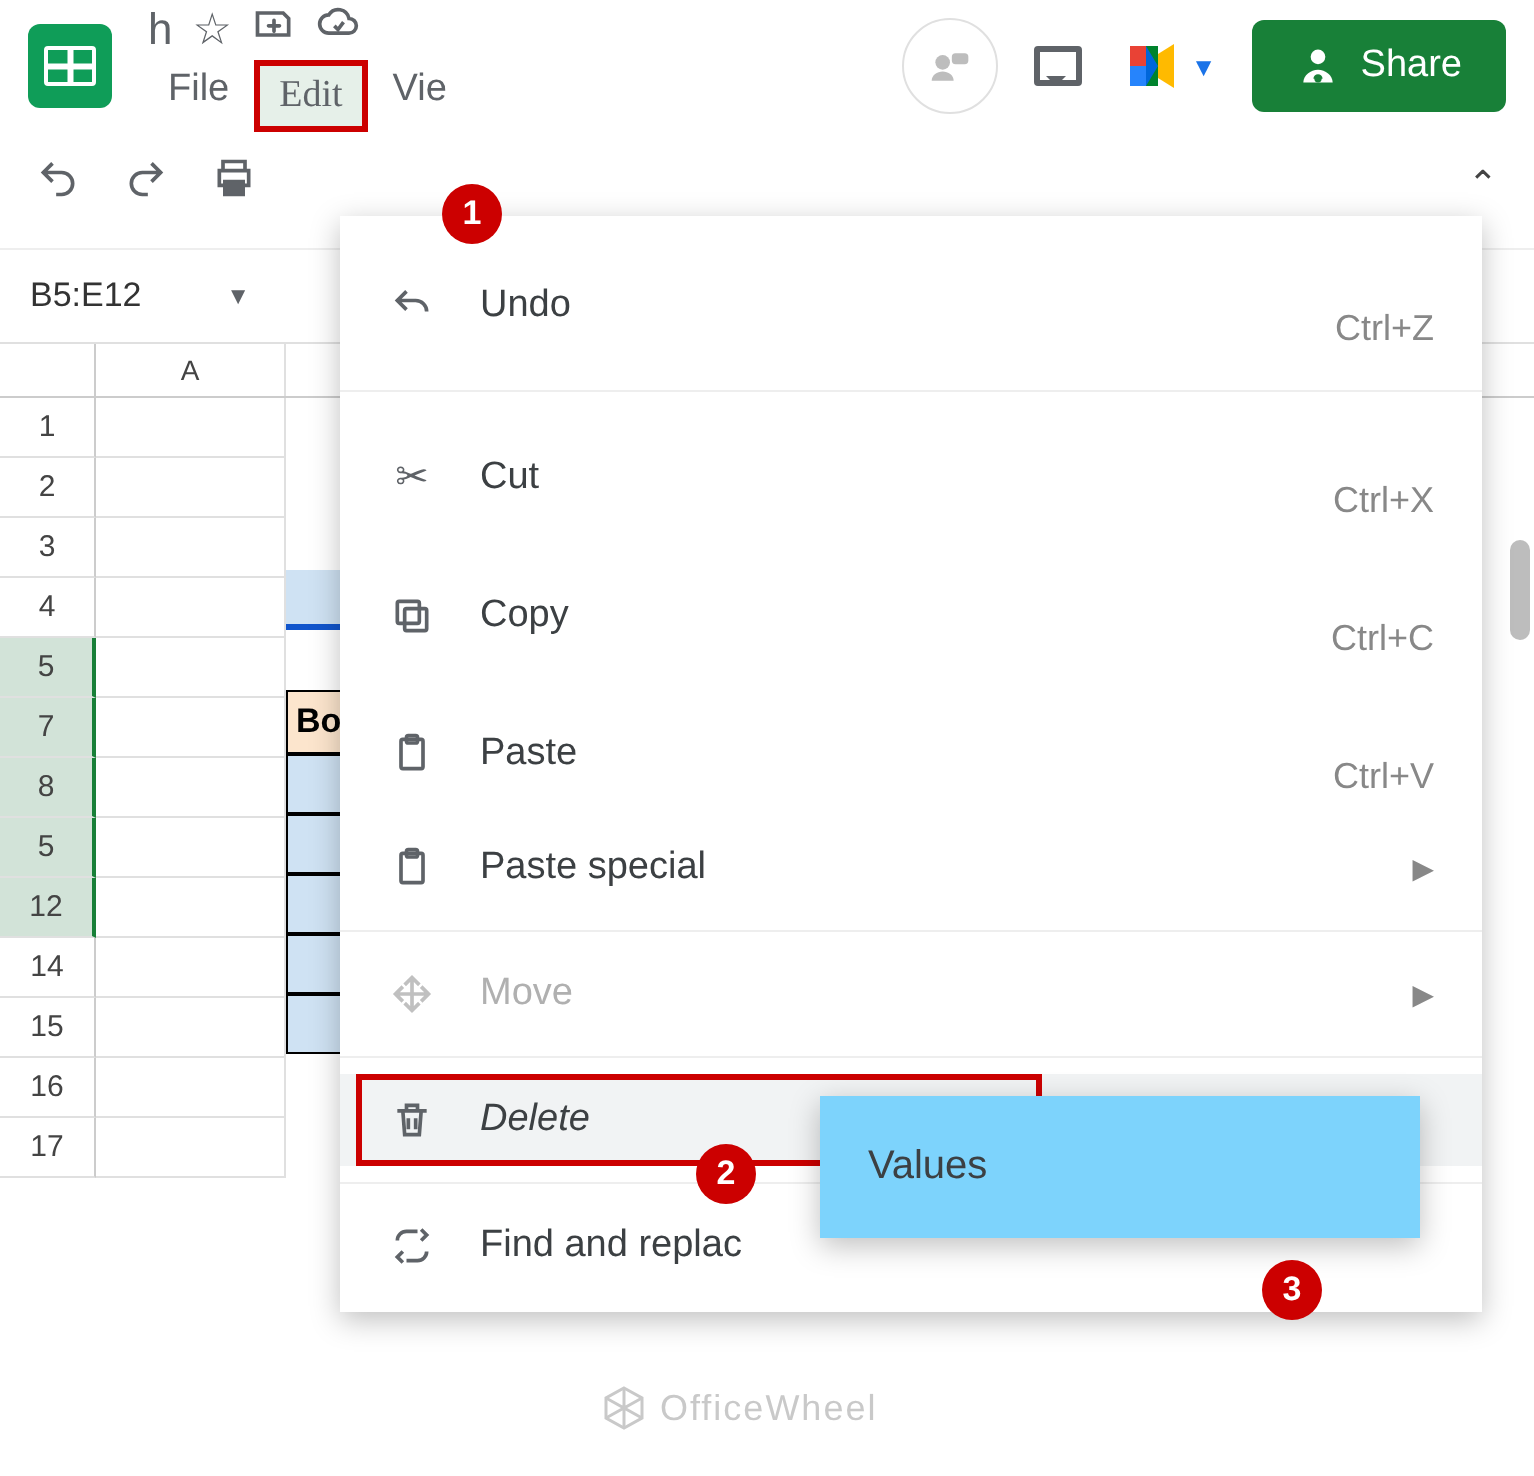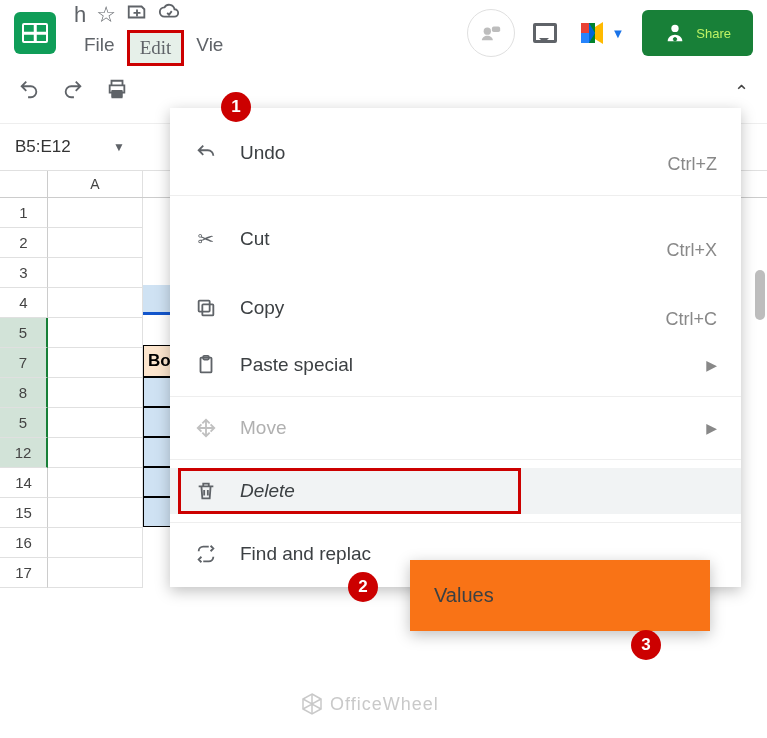--- a/index.html
+++ b/index.html
@@ -21,21 +21,21 @@
   .menu-item.active { background: #e6f0e9; border: 3px solid #c00; position: relative; z-index: 30; font-family: Liberation Serif, serif; }
   
   .header-right { margin-left: auto; display: flex; align-items: center; gap: 18px; }
   .circle-btn { width: 48px; height: 48px; border-radius: 50%; border: 1px solid #e0e0e0; display: flex; align-items: center; justify-content: center; color: #5f6368; }
   .comments-icon { width: 24px; height: 20px; border: 3px solid #5f6368; border-radius: 2px; position: relative; }
   .comments-icon::after { content: ''; position: absolute; bottom: -8px; left: 3px; border: 5px solid transparent; border-top-color: #5f6368; }
   .meet { display: flex; align-items: center; gap: 4px; }
   .meet-logo { width: 32px; height: 32px; position: relative; }
   .meet-logo svg { width: 100%; height: 100%; }
   .meet-drop { color: #1a73e8; font-size: 13px; }
-  .share-btn { background: #188038; color: #bef264; padding: 12px 22px; border-radius: 6px; display: flex; align-items: center; gap: 10px; font-size: 13px; font-weight: 500; }
+  .share-btn { background: #188038; color: #ffffff; padding: 12px 22px; border-radius: 6px; display: flex; align-items: center; gap: 10px; font-size: 19px; font-weight: 500; }
   .share-btn svg { width: 22px; height: 22px; }
   
   
   .toolbar { display: flex; align-items: center; padding: 18px 18px; gap: 22px; color: #5f6368; font-size: 20px; border-bottom: 1px solid #eee; position: relative; }
   .toolbar .spacer { flex: 1; }
   .collapse-up { font-size: 18px; color: #444; }
   
   
   .namebox-row { display: flex; align-items: center; padding: 6px 10px; border-bottom: 1px solid #e0e0e0; }
   .namebox { width: 120px; border: 1px solid transparent; padding: 6px 4px; font-size: 17px; color: #333; display: flex; align-items: center; justify-content: space-between; }
@@ -61,21 +61,21 @@
   .dd-item { display: flex; align-items: center; padding: 12px 24px; font-size: 19px; color: #3c4043; gap: 22px; cursor: pointer; position: relative; }
   .dd-item.disabled { color: #b0b0b0; }
   .dd-icon { width: 24px; display: flex; justify-content: center; color: #5f6368; font-size: 20px; }
   .dd-item.disabled .dd-icon { color: #c0c0c0; }
   .dd-shortcut { margin-left: auto; color: #888; font-size: 18px; margin-top: 24px; }
   .dd-sep { height: 1px; background: #eee; margin: 8px 0; }
   .dd-arrow { margin-left: auto; color: #888; font-size: 14px; }
   .dd-item.boxed::before { content:''; position:absolute; left:8px; right:220px; top:0; bottom:0; border:3px solid #c00; pointer-events:none; }
   
   
-  .submenu { position: absolute; left: 410px; top: 560px; width: 300px; background: #f97316; box-shadow: 0 4px 14px rgba(0,0,0,0.25); z-index: 25; padding: 10px 0; }
+  .submenu { position: absolute; left: 410px; top: 548px; width: 300px; background: #7dd3fc; box-shadow: 0 4px 14px rgba(0,0,0,0.25); z-index: 25; padding: 10px 0; }
   .sm-item { padding: 14px 24px; font-size: 20px; color: #3c4043; cursor: pointer; position: relative; }
   .sm-item.boxed::before { content:''; position:absolute; left:16px; right:60px; top:4px; bottom:4px; border:3px solid #c00; pointer-events:none; }
   
   
   .badge { position: absolute; width: 30px; height: 30px; background: #c00; color: #fff; border-radius: 50%; display: flex; align-items: center; justify-content: center; font-size: 17px; font-weight: bold; z-index: 40; }
   
   
   .watermark { position: absolute; left: 300px; top: 692px; color: #c9c9c9; font-size: 18px; letter-spacing: 1px; display: flex; align-items: center; gap: 6px; z-index: 5; }
   
   
@@ -274,20 +274,30 @@
     <span>Copy</span>
     <span class="dd-shortcut">Ctrl+C</span>
   </div>
   <div class="dd-item">
     <span class="dd-icon">
         <svg class="ic" viewBox="0 0 24 24" fill="none" stroke="#5f6368" stroke-width="2">
           <rect x="6" y="4" width="12" height="16" rx="1"></rect>
           <rect x="9" y="2" width="6" height="4" rx="1"></rect>
         </svg>
       </span>
+    <span>Paste</span>
+    <span class="dd-shortcut">Ctrl+V</span>
+  </div>
+  <div class="dd-item">
+    <span class="dd-icon">
+        <svg class="ic" viewBox="0 0 24 24" fill="none" stroke="#5f6368" stroke-width="2">
+          <rect x="6" y="4" width="12" height="16" rx="1"></rect>
+          <rect x="9" y="2" width="6" height="4" rx="1"></rect>
+        </svg>
+      </span>
     <span>Paste special</span>
     <span class="dd-arrow">▶</span>
   </div>
   <div class="dd-sep"></div>
   <div class="dd-item disabled">
     <span class="dd-icon">
         <svg class="ic" viewBox="0 0 24 24" fill="none" stroke="#c0c0c0" stroke-width="2">
           <path d="M12 3v18M3 12h18M8 7l4-4 4 4M8 17l4 4 4-4M7 8l-4 4 4 4M17 8l4 4-4 4"></path>
         </svg>
       </span>

